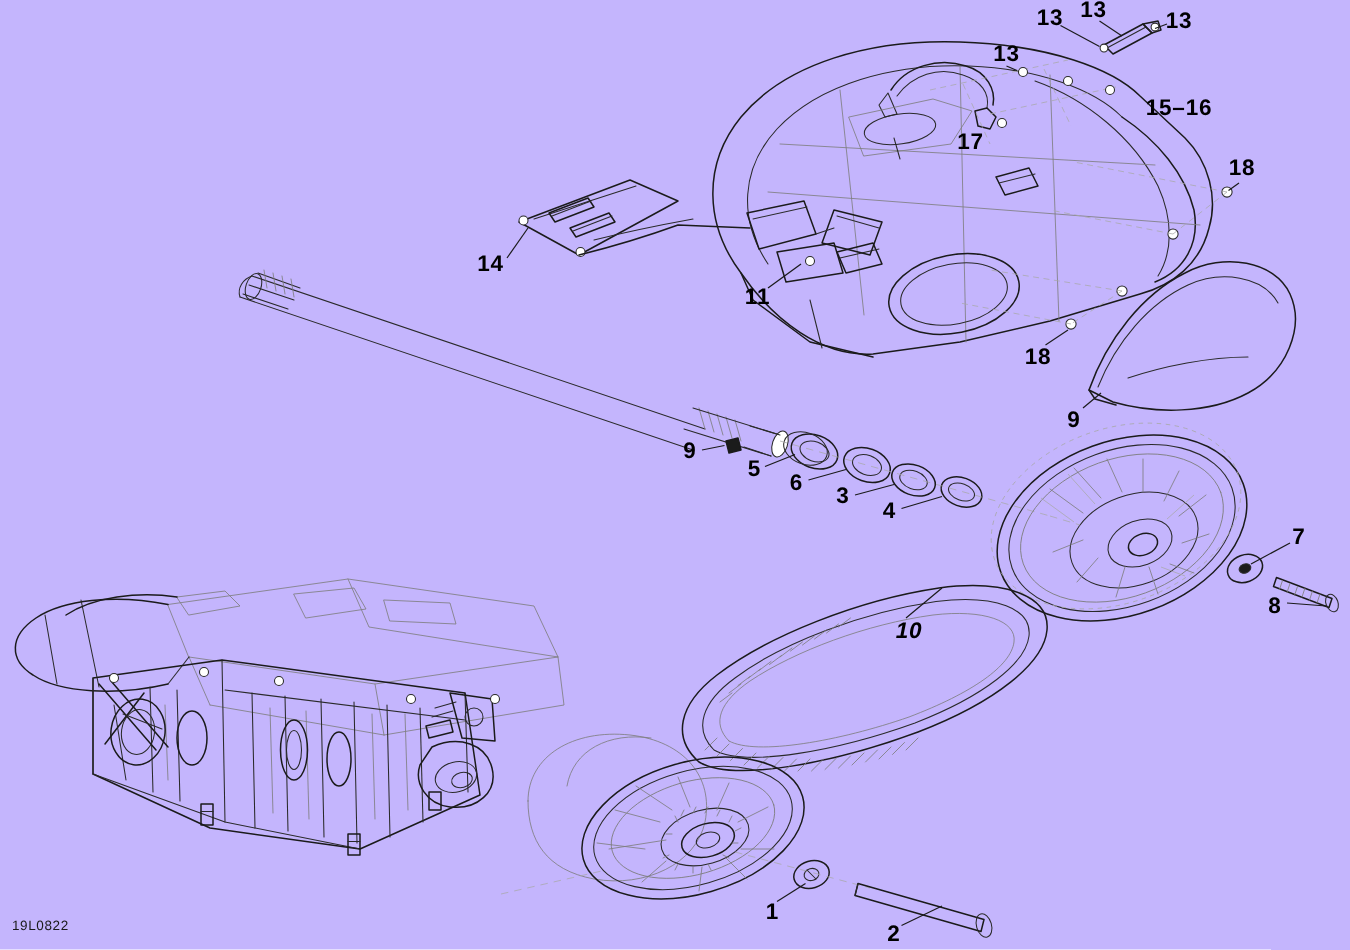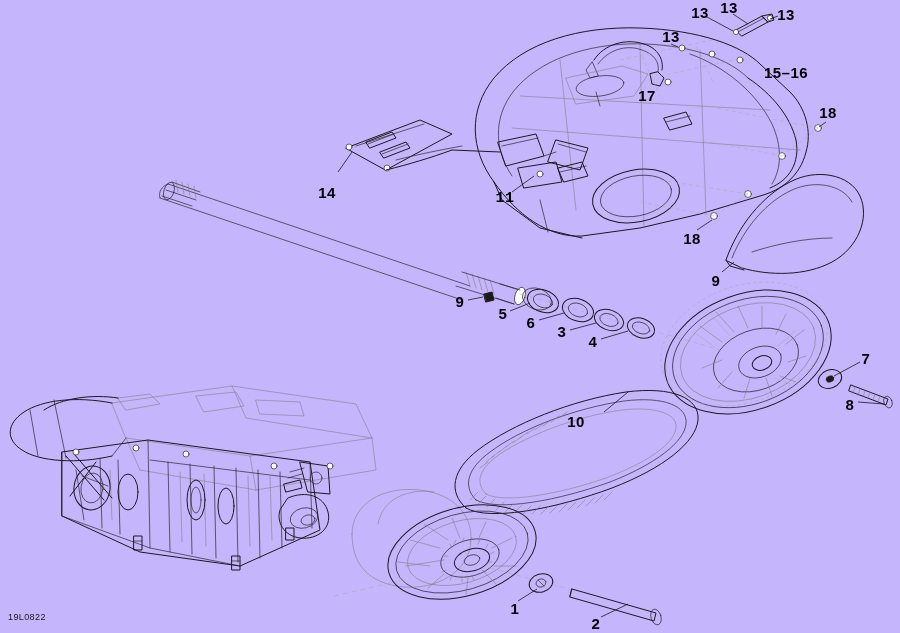--- a/index.html
+++ b/index.html
@@ -507,30 +507,30 @@
     </g>
   </svg>
 
   <div class="callout" style="left:700px; top:12px;">13</div>
   <div class="callout" style="left:729px; top:7px;">13</div>
   <div class="callout" style="left:786px; top:14px;">13</div>
   <div class="callout" style="left:671px; top:36px;">13</div>
   <div class="callout" style="left:786px; top:72px;">15–16</div>
   <div class="callout" style="left:647px; top:95px;">17</div>
   <div class="callout" style="left:828px; top:112px;">18</div>
-  <div class="callout" style="left:327px; top:192px;">14</div>
-  <div class="callout" style="left:505px; top:198px;font-family:Liberation Mono, monospace;">11</div>
+  <div class="callout" style="left:327px; top:176px;">14</div>
+  <div class="callout" style="left:505px; top:198px;">11</div>
   <div class="callout" style="left:692px; top:238px;">18</div>
   <div class="callout" style="left:716px; top:280px;">9</div>
   <div class="callout" style="left:460px; top:301px;">9</div>
   <div class="callout" style="left:503px; top:313px;">5</div>
   <div class="callout" style="left:531px; top:322px;">6</div>
   <div class="callout" style="left:562px; top:331px;">3</div>
   <div class="callout" style="left:593px; top:341px;">4</div>
   <div class="callout" style="left:866px; top:358px;">7</div>
   <div class="callout" style="left:850px; top:404px;">8</div>
-  <div class="callout" style="left:576px; top:421px;">10</div>
+  <div class="callout" style="left:606px; top:421px;font-style:italic;">10</div>
   <div class="callout" style="left:515px; top:608px;">1</div>
   <div class="callout" style="left:596px; top:623px;">2</div>
 
   <div class="drawing-code">19L0822</div>
 
 </div>
 
 </body></html>

